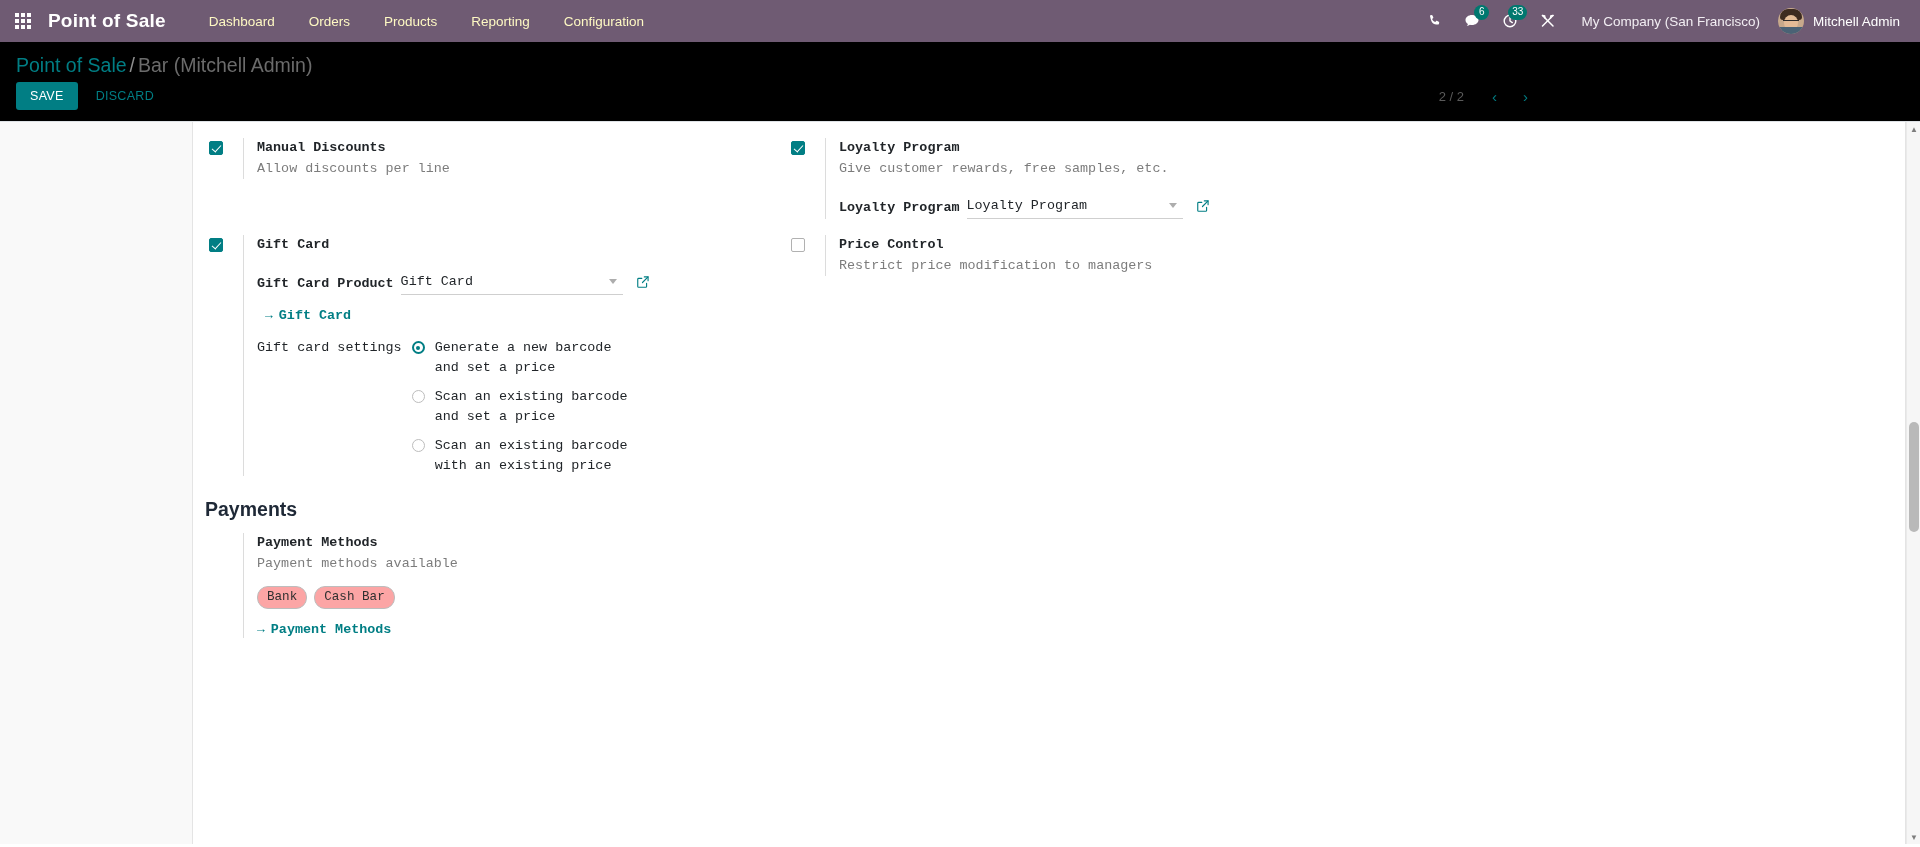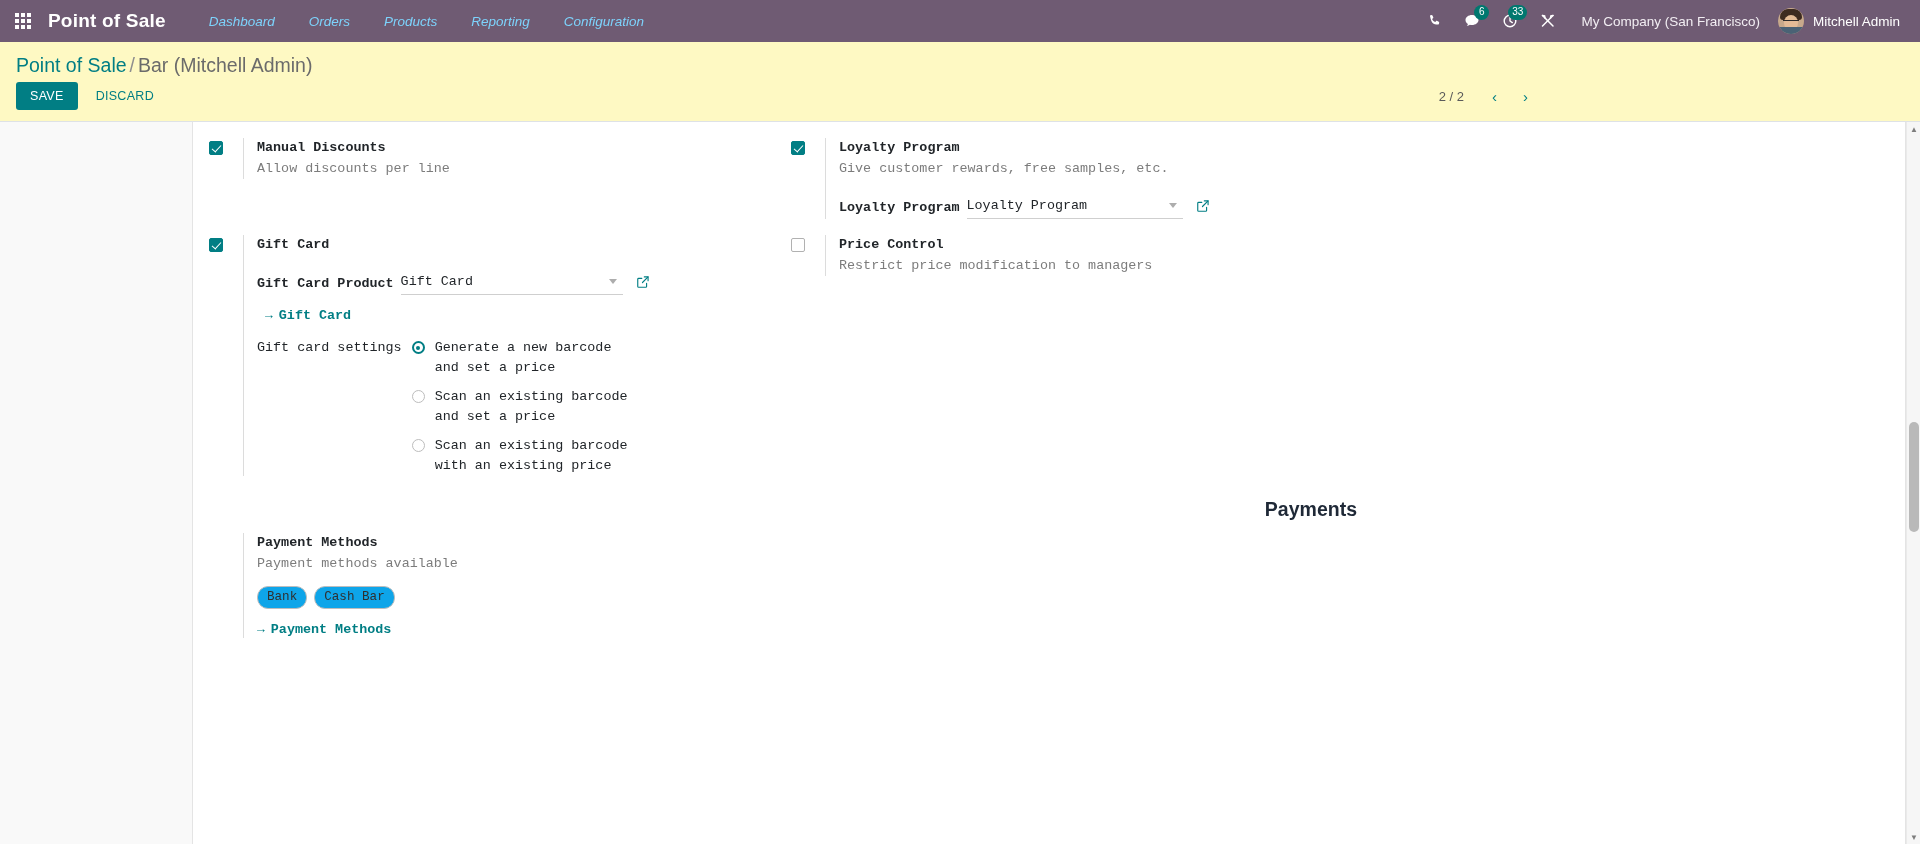--- a/index.html
+++ b/index.html
@@ -41,27 +41,26 @@
     font-weight: bold;
     color: #ffffff;
     padding: 0 26px 0 2px;
     letter-spacing: .2px;
     white-space: nowrap;
     cursor: pointer;
   }
   .nav-menu { display: flex; align-items: center; height: 100%; }
   .nav-menu .nav-item {
     font-size: 13.5px;
-    color: #7dd3fc;
+    color: #fef9c3;
     padding: 0 17px;
     height: 100%;
     display: flex; align-items: center;
     cursor: pointer;
     white-space: nowrap;
-    font-style: italic;
   }
   .nav-right {
     margin-left: auto;
     display: flex; align-items: center;
     height: 100%;
   }
   .nav-icon {
     position: relative;
     height: 100%;
     display: flex; align-items: center; justify-content: center;
@@ -118,21 +117,21 @@
     border-top: 1.5px solid #2b2b2b;
   }
   .avatar .shirt {
     position: absolute; left: 0; bottom: 0; width: 26px; height: 7px;
     background: #4a6275;
   }
   .user-name { font-size: 13.5px; color: #ffffff; white-space: nowrap; }
 
   
   .control-panel {
-    background: #fef9c3;
+    background: #000000;
     border-bottom: 1px solid #dee2e6;
     padding: 0 16px;
   }
   .cp-row-top {
     display: flex; align-items: baseline;
     padding: 12px 0 2px;
   }
   .breadcrumb { font-size: 19.5px; white-space: nowrap; }
   .breadcrumb .bc-link { color: #017e84; cursor: pointer; }
   .breadcrumb .bc-sep { color: #8f8f8f; padding: 0 3px; }
@@ -379,32 +378,31 @@
     max-width: 208px;
   }
 
   
   .section-head {
     font-size: 19.5px;
     font-weight: bold;
     color: #1f2937;
     padding: 14px 0 4px 12px;
     width: 100%;
-    text-align: right;
   }
 
   
   .tag-row { display: flex; gap: 7px; margin-top: 12px; flex-wrap: wrap; }
   .tag {
     border: 1px solid #bdbdbd;
     border-radius: 11px;
     font-size: 12.6px;
     color: #2f2f2f;
     padding: 2px 9px 3px;
-    background: #0ea5e9;
+    background: #fca5a5;
     line-height: 16px;
     cursor: pointer;
     white-space: nowrap;
   }
 
   
   .scroll-track {
     position: absolute;
     top: 0; right: 0;
     width: 14px;

